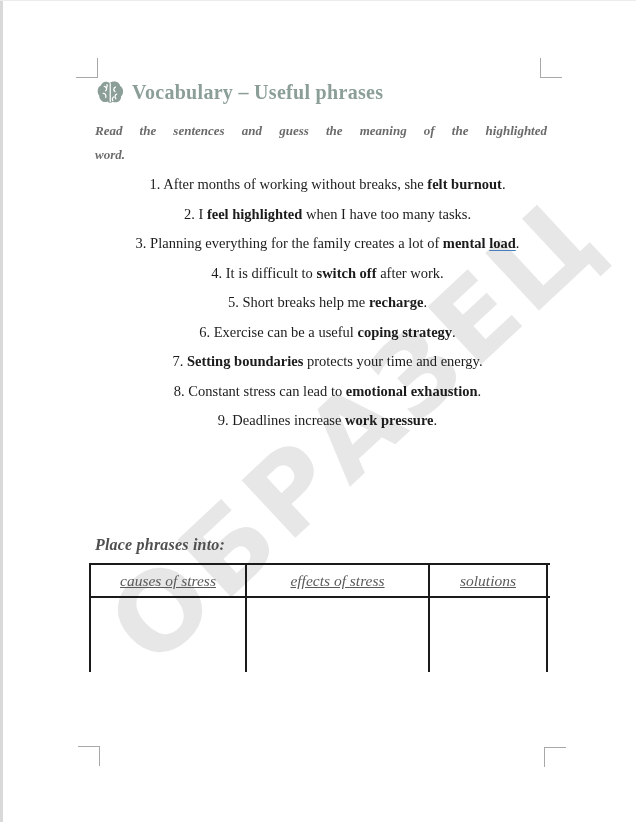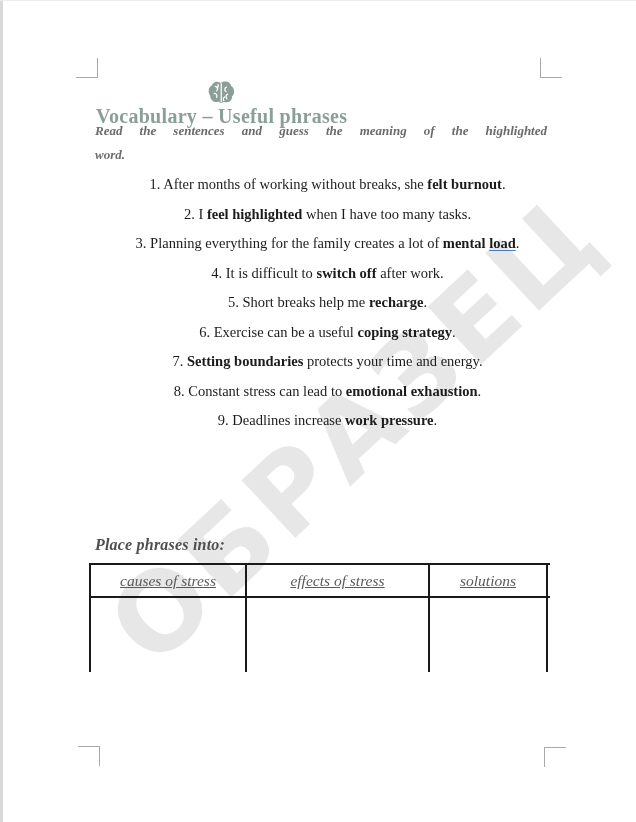--- a/index.html
+++ b/index.html
@@ -30,21 +30,21 @@
 
   .watermark{
     position:absolute;left:45px;top:355px;width:620px;height:150px;
     display:flex;align-items:center;justify-content:center;
     transform:rotate(-43deg);
     font-family:"DejaVu Sans", sans-serif;font-weight:700;
     font-size:108px;letter-spacing:5px;color:var(--watermark);
     z-index:0;white-space:nowrap;user-select:none;
   }
 
-  .title-row{position:absolute;left:96px;top:80px;display:flex;align-items:center;z-index:1;flex-direction:column;}
+  .title-row{position:absolute;left:96px;top:80px;display:flex;align-items:center;gap:7px;z-index:1;}
   .title-text{font-size:20px;font-weight:700;color:var(--accent);letter-spacing:.3px;}
 
   .instruction{
     position:absolute;left:95px;top:119px;width:452px;z-index:1;
     font-size:13px;font-weight:700;font-style:italic;color:var(--gray-instr);line-height:24px;
   }
   .instruction .l1{text-align:justify;text-align-last:justify;}
 
   .sentences{position:absolute;left:95px;top:176px;width:465px;z-index:1;font-size:14.5px;}
   .sentences p{margin:0 0 12px 0;line-height:17.5px;text-align:center;}

